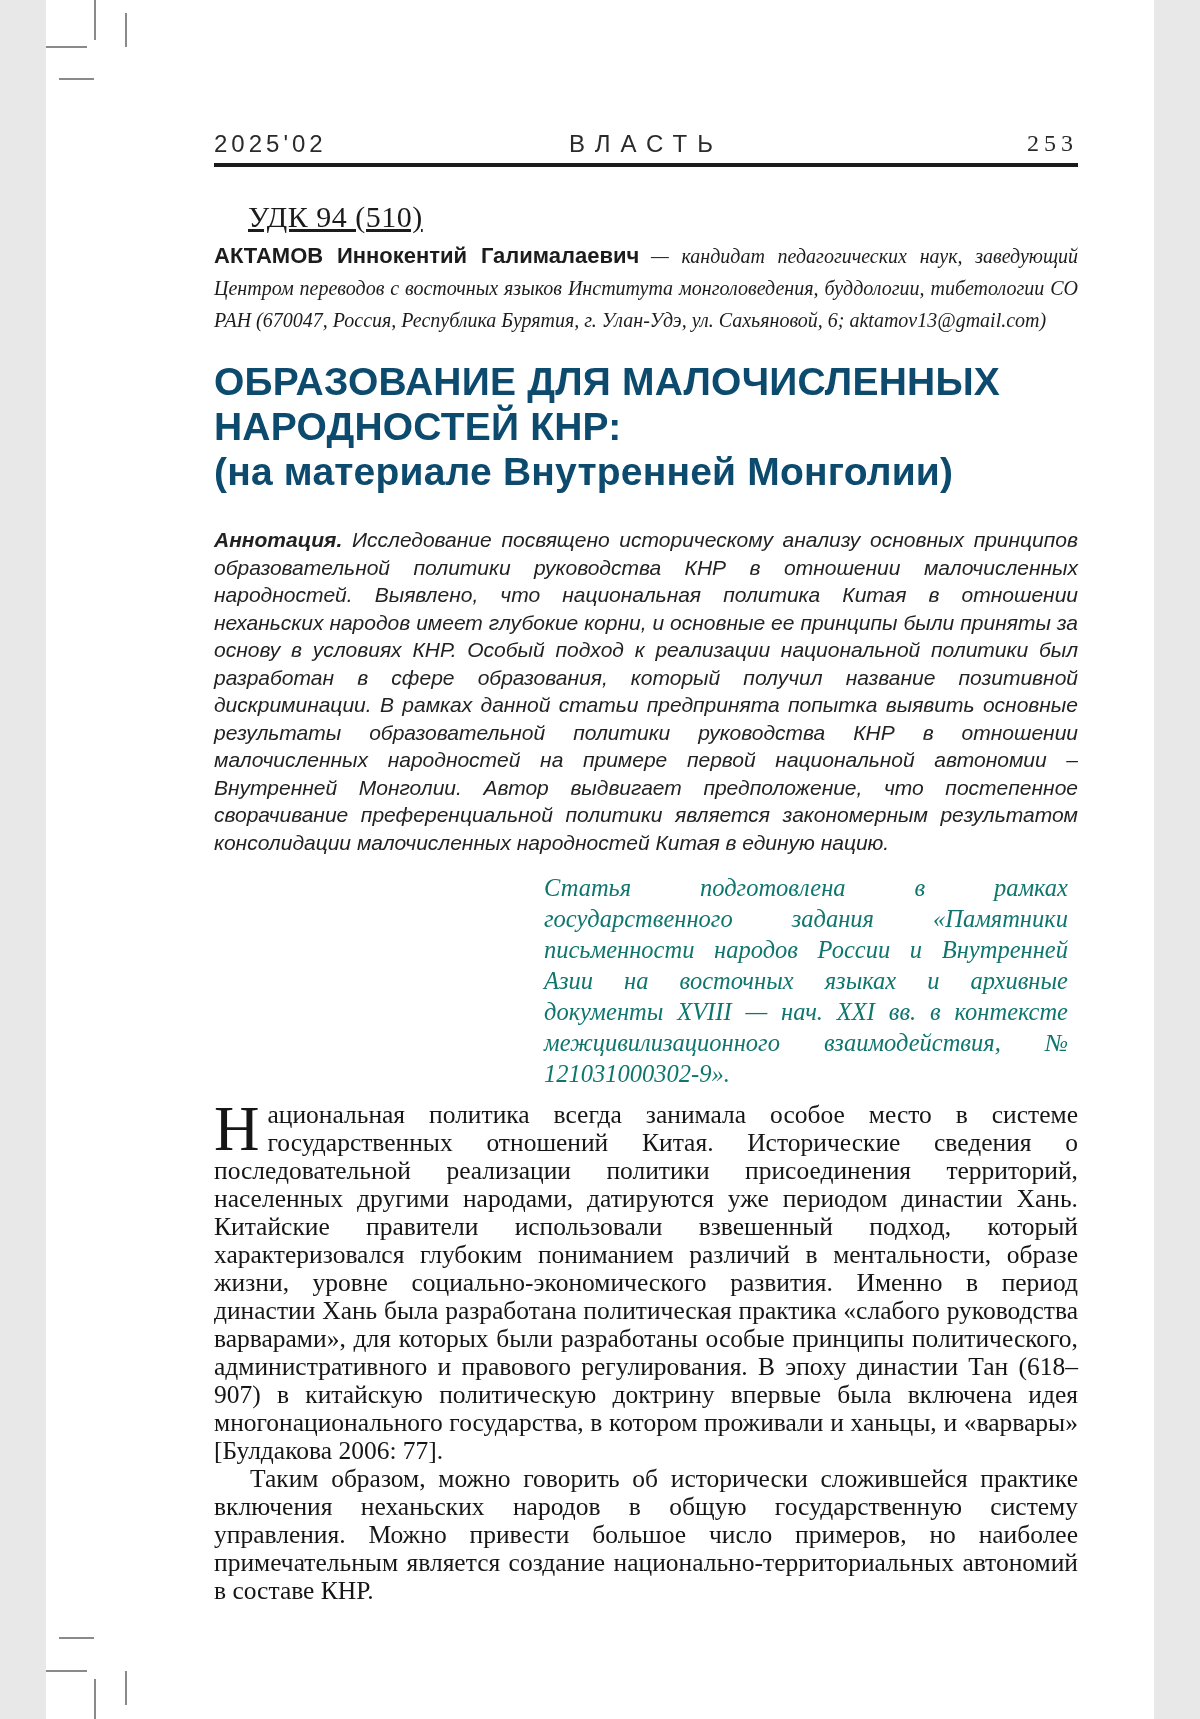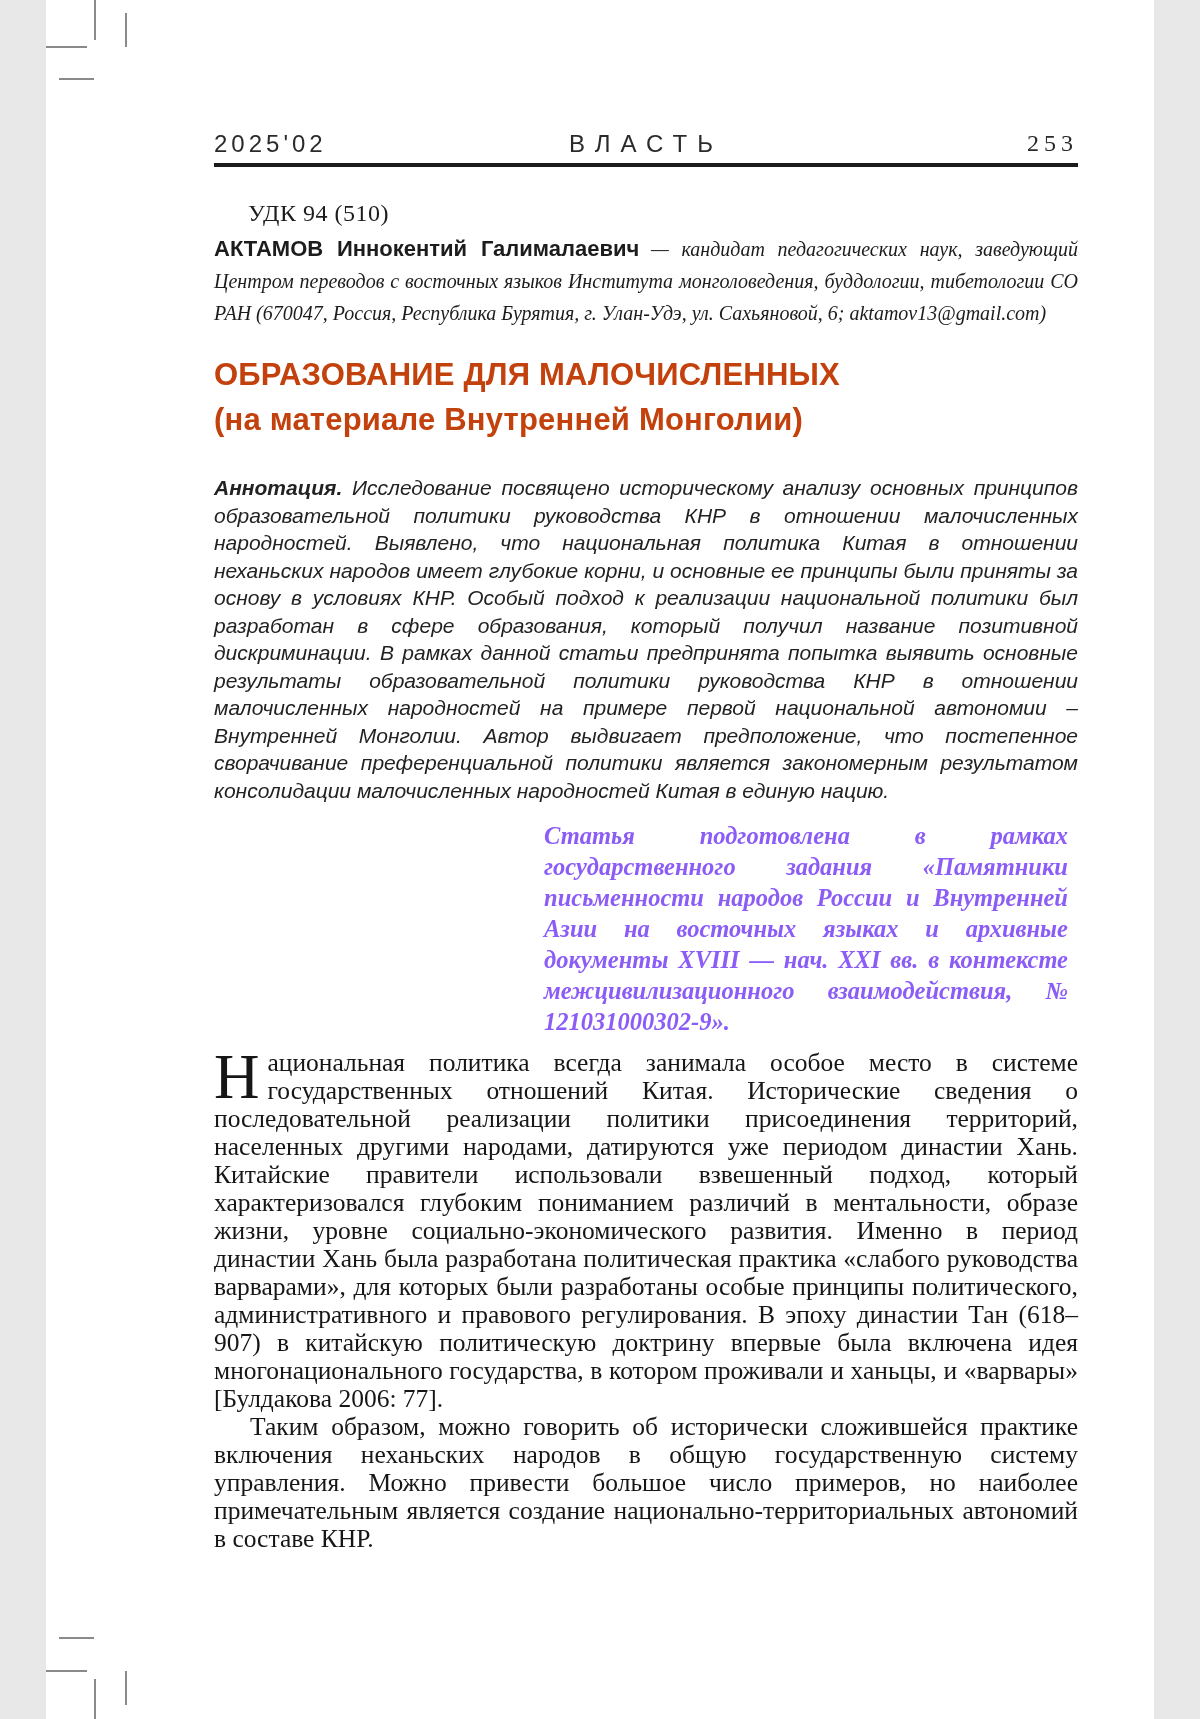--- a/index.html
+++ b/index.html
@@ -26,22 +26,23 @@
     color:#2a2a2a;
   }
   .header-issue{position:absolute;left:0;letter-spacing:4px;}
   .header-journal{position:absolute;left:50%;transform:translateX(-50%);letter-spacing:10px;}
   .header-page{position:absolute;right:0;letter-spacing:5px;font-family:Liberation Serif, serif;}
   .header-rule{margin-top:5px;height:4px;background:#1b1b1b;}
 
   .udk{
     margin-top:33px;
     padding-left:34px;
-    font-size:24px;
+    font-size:30px;
     letter-spacing:0.5px;
+    text-decoration:underline;
   }
 
   .author{
     margin:7px 0 0 0;
     text-align:justify;
     line-height:30px;
   }
   .author-name{
     font-family:"Liberation Sans", sans-serif;
     font-weight:bold;
@@ -49,23 +50,23 @@
   }
   .author-aff{
     font-style:italic;
     font-size:20px;
   }
 
   .title{
     margin:22px 0 0 0;
     font-family:"Liberation Sans", sans-serif;
     font-weight:bold;
-    font-size:31px;
+    font-size:39px;
     line-height:45px;
-    color:#c2410c;
+    color:#0c4a6e;
     letter-spacing:0.2px;
   }
 
   .abstract-block{
     margin-top:32px;
     font-family:"Liberation Sans", sans-serif;
     font-style:italic;
     font-size:21px;
     line-height:27.5px;
     text-align:justify;
@@ -74,22 +75,21 @@
   .abstract-block p{margin:0;}
   .abstract-label,.keywords-label{font-weight:bold;}
 
   .funding{
     margin:16px 0 0 330px;
     width:524px;
     font-style:italic;
     font-size:24.5px;
     line-height:31px;
     text-align:justify;
-    color:#8b5cf6;
-    font-weight:bold;
+    color:#0f766e;
   }
 
   .body-text{
     margin-top:12px;
     font-size:25.5px;
     line-height:28px;
     text-align:justify;
     color:#161616;
   }
   .body-text p{margin:0;}
@@ -135,20 +135,21 @@
       <span class="header-page">253</span>
     </div>
     <div class="header-rule"></div>
 
     <div class="udk">УДК 94 (510)</div>
 
     <p class="author"><span class="author-name">АКТАМОВ Иннокентий Галималаевич</span> <span class="author-aff">— кандидат педагогических наук, заведующий Центром переводов с восточных языков Института монголоведения, буддологии, тибетологии СО РАН (670047, Россия, Республика Бурятия, г. Улан-Удэ, ул. Сахьяновой, 6; aktamov13@gmail.com)</span></p>
 
     <h1 class="title">
       <div>ОБРАЗОВАНИЕ ДЛЯ МАЛОЧИСЛЕННЫХ</div>
+      <div>НАРОДНОСТЕЙ КНР:</div>
       <div>(на материале Внутренней Монголии)</div>
     </h1>
 
     <div class="abstract-block">
       <p><span class="abstract-label">Аннотация.</span> <span>Исследование посвящено историческому анализу основных принципов образовательной политики руководства КНР в отношении малочисленных народностей. Выявлено, что национальная политика Китая в отношении неханьских народов имеет глубокие корни, и основные ее принципы были приняты за основу в условиях КНР. Особый подход к реализации национальной политики был разработан в сфере образования, который получил название позитивной дискриминации. В рамках данной статьи предпринята попытка выявить основные результаты образовательной политики руководства КНР в отношении малочисленных народностей на примере первой национальной автономии – Внутренней Монголии. Автор выдвигает предположение, что постепенное сворачивание преференциальной политики является закономерным результатом консолидации малочисленных народностей Китая в единую нацию.</span></p>
     </div>
 
     <div class="funding">Статья подготовлена в рамках государственного задания «Памятники письменности народов России и Внутренней Азии на восточных языках и архивные документы XVIII — нач. XXI вв. в контексте межцивилизационного взаимодействия, № 121031000302-9».</div>
 
     <div class="body-text">

